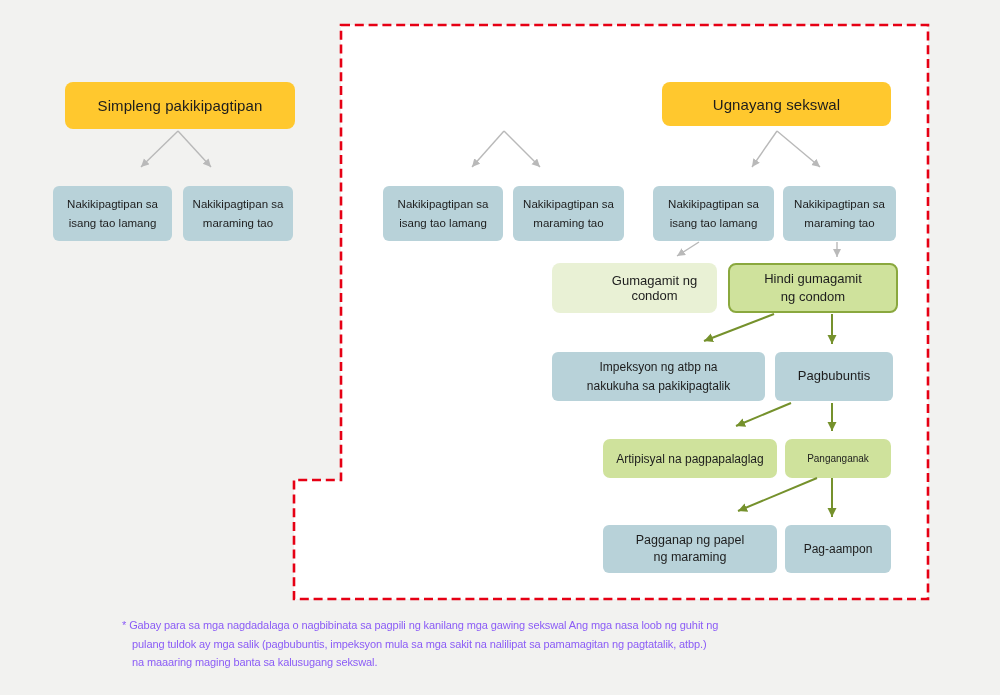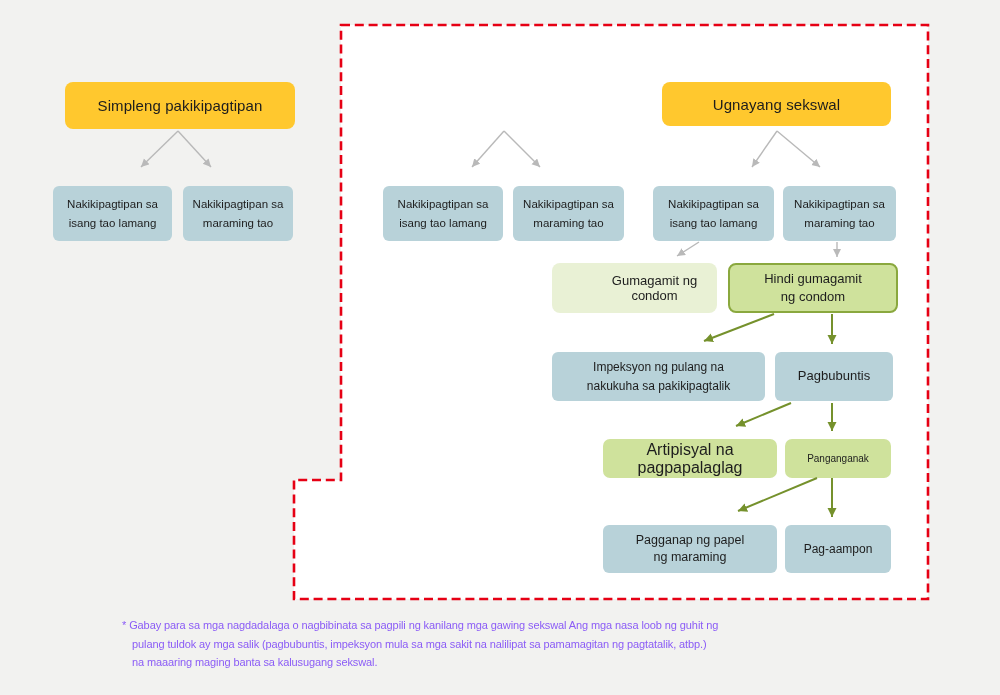--- a/index.html
+++ b/index.html
@@ -74,28 +74,28 @@
 
   <div class="box glight" style="left:552px;top:263px;width:165px;height:50px">
     <span class="ln">Gumagamit ng condom</span>
   </div>
   <div class="box gmid" style="left:728px;top:263px;width:170px;height:50px">
     <span class="ln">Hindi gumagamit</span>
     <span class="ln">ng condom</span>
   </div>
 
   <div class="box bbox small" style="left:552px;top:352px;width:213px;height:49px">
-    <span class="ln">Impeksyon ng pulang na</span>
+    <span class="ln">Impeksyon ng atbp na</span>
     <span class="ln">nakukuha sa pakikipagtalik</span>
   </div>
   <div class="box bbox med" style="left:775px;top:352px;width:118px;height:49px;font-size:13px">
     <span class="ln">Pagbubuntis</span>
   </div>
 
-  <div class="box gplain" style="left:603px;top:439px;width:174px;height:39px;font-size:16px">
+  <div class="box gplain" style="left:603px;top:439px;width:174px;height:39px;font-size:12px">
     <span class="ln">Artipisyal na pagpapalaglag</span>
   </div>
   <div class="box gplain" style="left:785px;top:439px;width:106px;height:39px">
     <span class="ln">Panganganak</span>
   </div>
 
   <div class="box bbox med" style="left:603px;top:525px;width:174px;height:48px;font-size:12.5px">
     <span class="ln">Pagganap ng papel</span>
     <span class="ln">ng maraming</span>
   </div>

